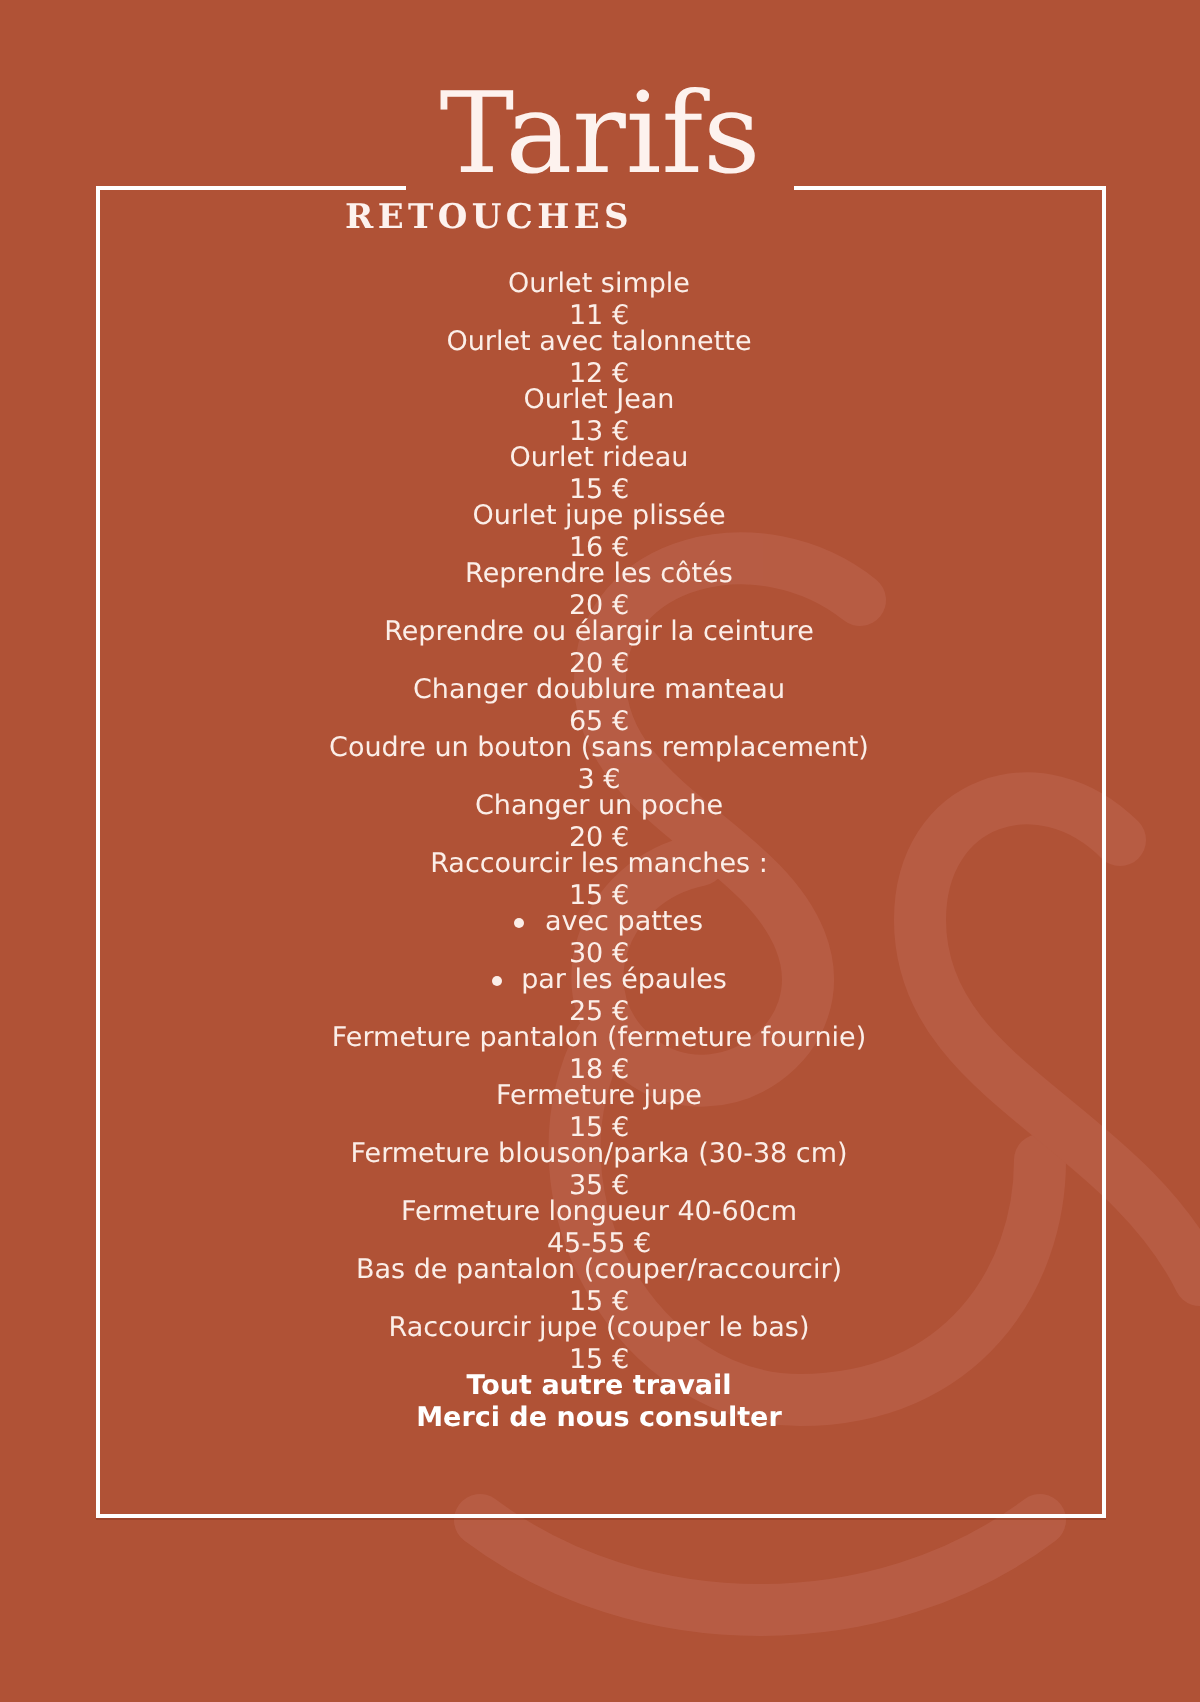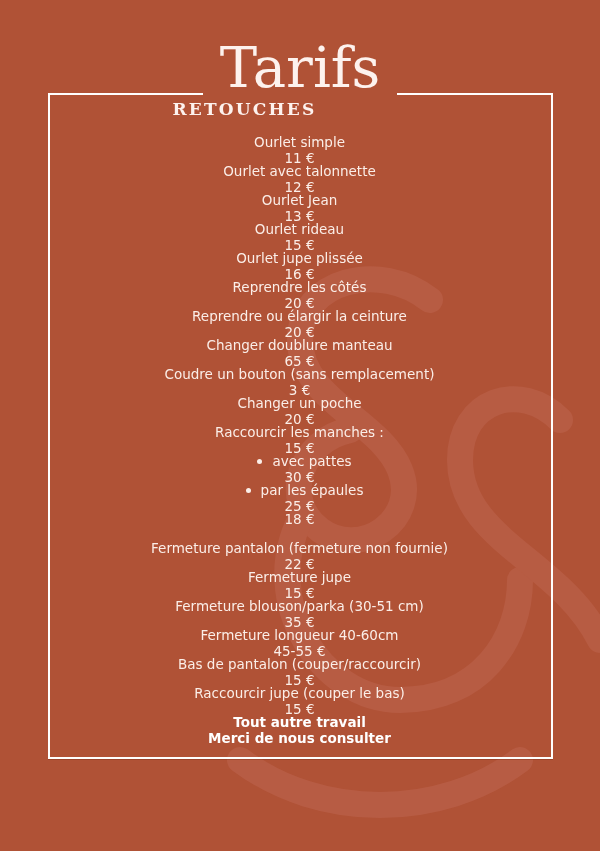--- a/index.html
+++ b/index.html
@@ -176,32 +176,29 @@
       <span class="price">30 €</span>
     </li>
   <li class="row sub">
       <span class="label">
         <span class="bullet"></span>
         <span>par les épaules</span>
       </span>
       <span class="price">25 €</span>
     </li>
   <li class="row">
+      <span class="label">Fermeture pantalon (fermeture fournie)</span>
       <span class="price">18 €</span>
     </li>
   <li class="row">
-      <span class="label">Fermeture pantalon (fermeture non fournie)</span>
-      <span class="price">22 €</span>
-    </li>
-  <li class="row">
       <span class="label">Fermeture jupe</span>
       <span class="price">15 €</span>
     </li>
   <li class="row">
-      <span class="label">Fermeture blouson/parka (30-51 cm)</span>
+      <span class="label">Fermeture blouson/parka (30-38 cm)</span>
       <span class="price">35 €</span>
     </li>
   <li class="row">
       <span class="label">Fermeture longueur 40-60cm</span>
       <span class="price">45-55 €</span>
     </li>
   <li class="row">
       <span class="label">Bas de pantalon (couper/raccourcir)</span>
       <span class="price">15 €</span>
     </li>

